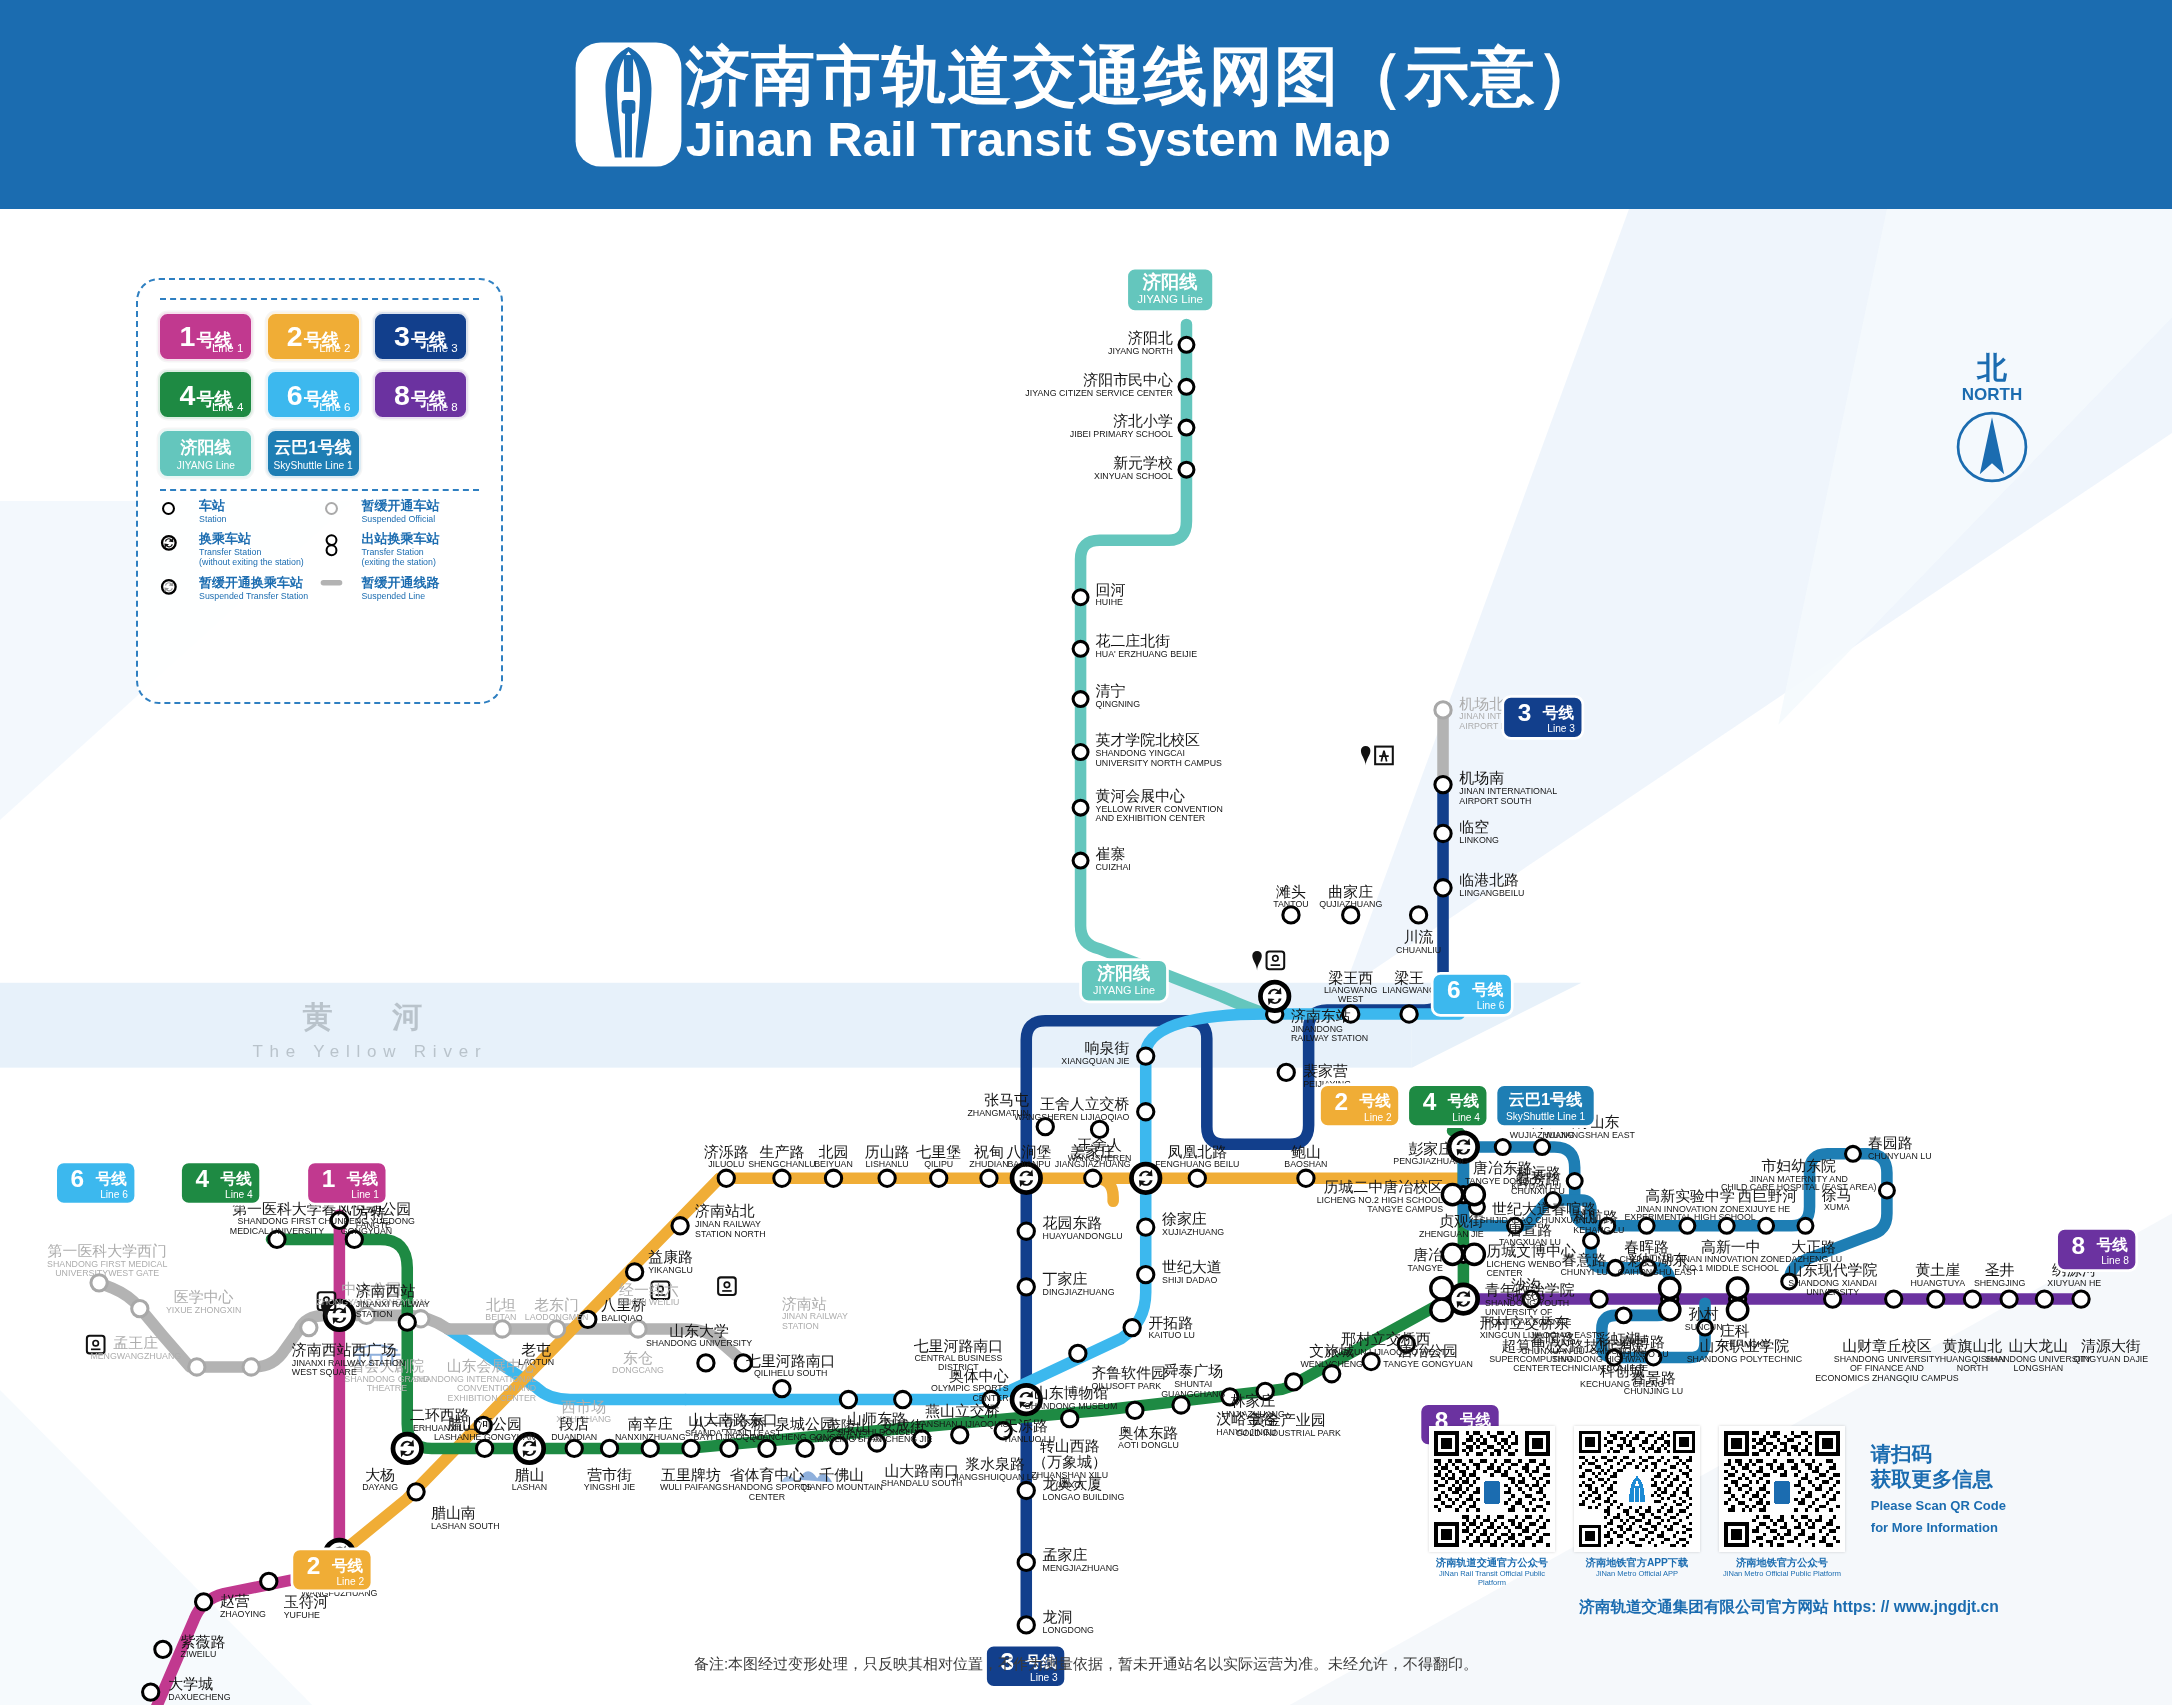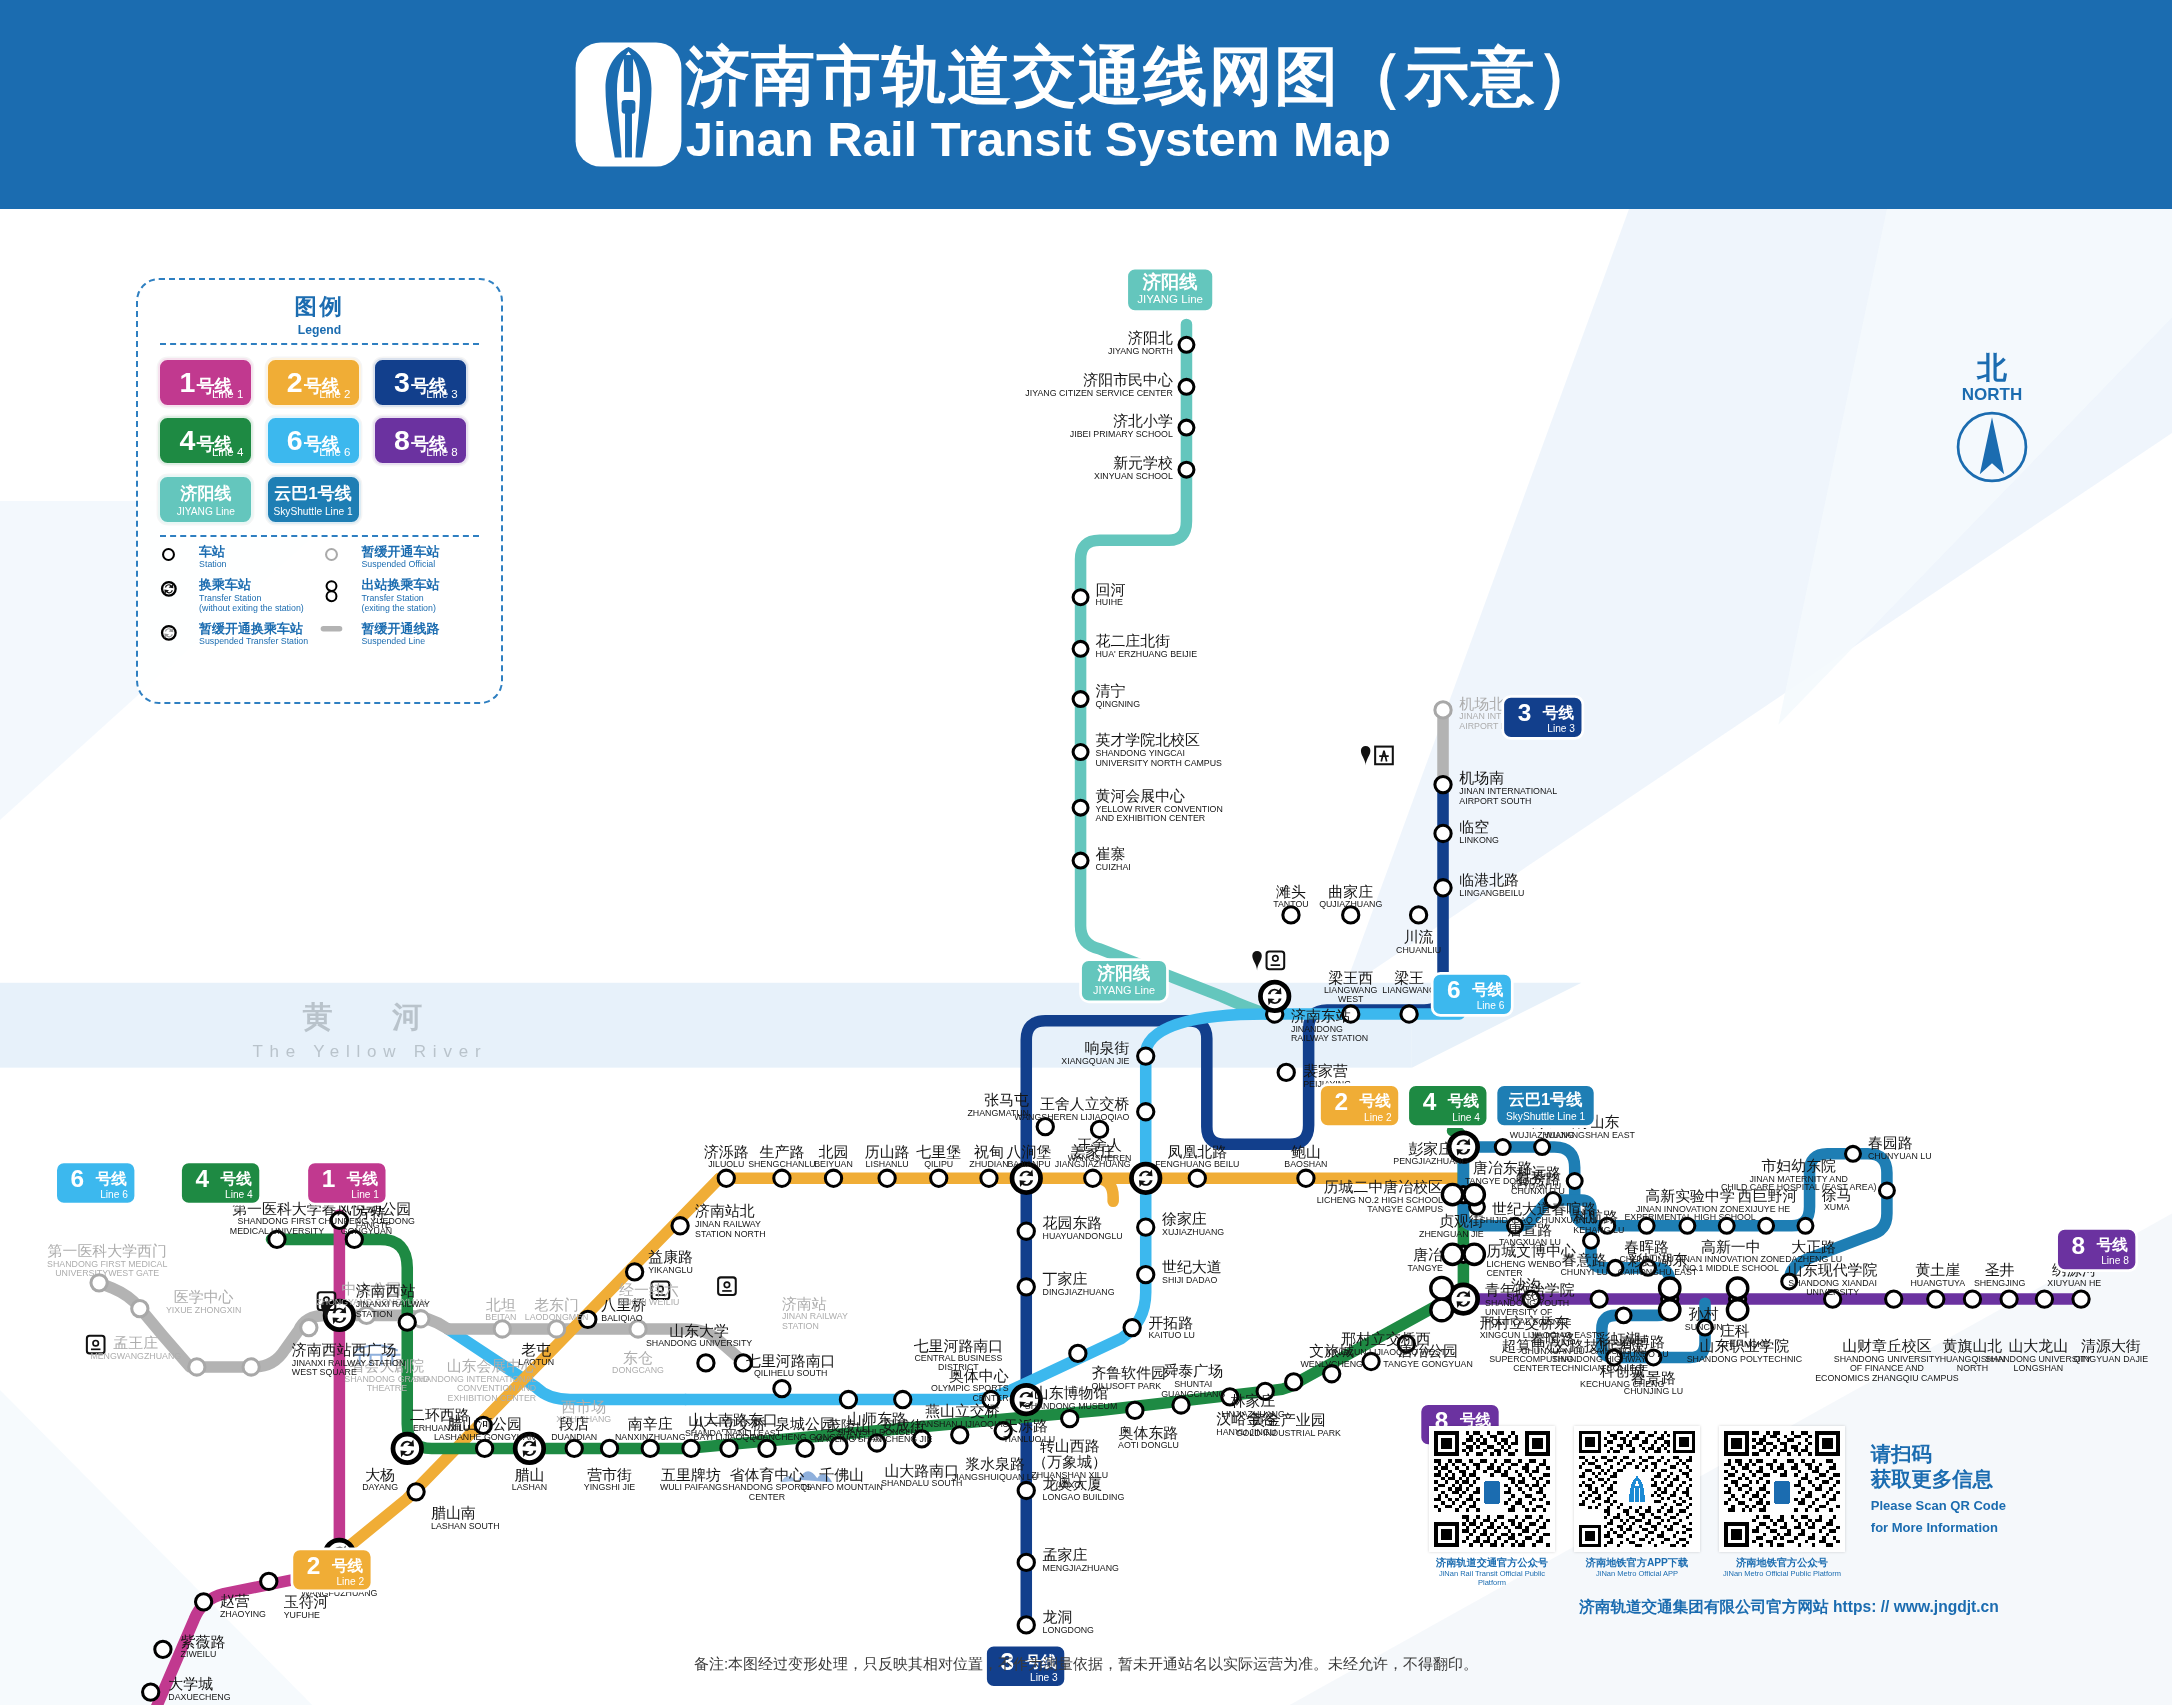--- a/index.html
+++ b/index.html
@@ -912,24 +912,20 @@
       <rect x="3030" y="1502" width="118" height="62" rx="12" fill="#6b32a0" stroke="#ffffff" stroke-width="4"></rect>
       <text class="badge-cn" x="3062" y="1539" font-size="36" text-anchor="middle">8</text>
       <text class="badge-cn" x="3112" y="1534" font-size="23" text-anchor="middle">号线</text>
       <text class="badge-en" x="3116" y="1555" font-size="15" text-anchor="middle">Line 8</text>
     </g>
   </g>
 </svg>
 </div>
 
 <div id="legend">
-  <div id="legend-title">
-    <div class="cn">图例</div>
-    <div class="en">Legend</div>
-  </div>
   <div class="legend-divider"></div>
 
   <div id="legend-lines">
     <div class="line-chip" style="background:#c1398f">
       <div class="chip-in">
           <span class="num">1</span>
           <span class="cn">号线</span>
         </div>
       <span class="en">Line 1</span>
     </div>

